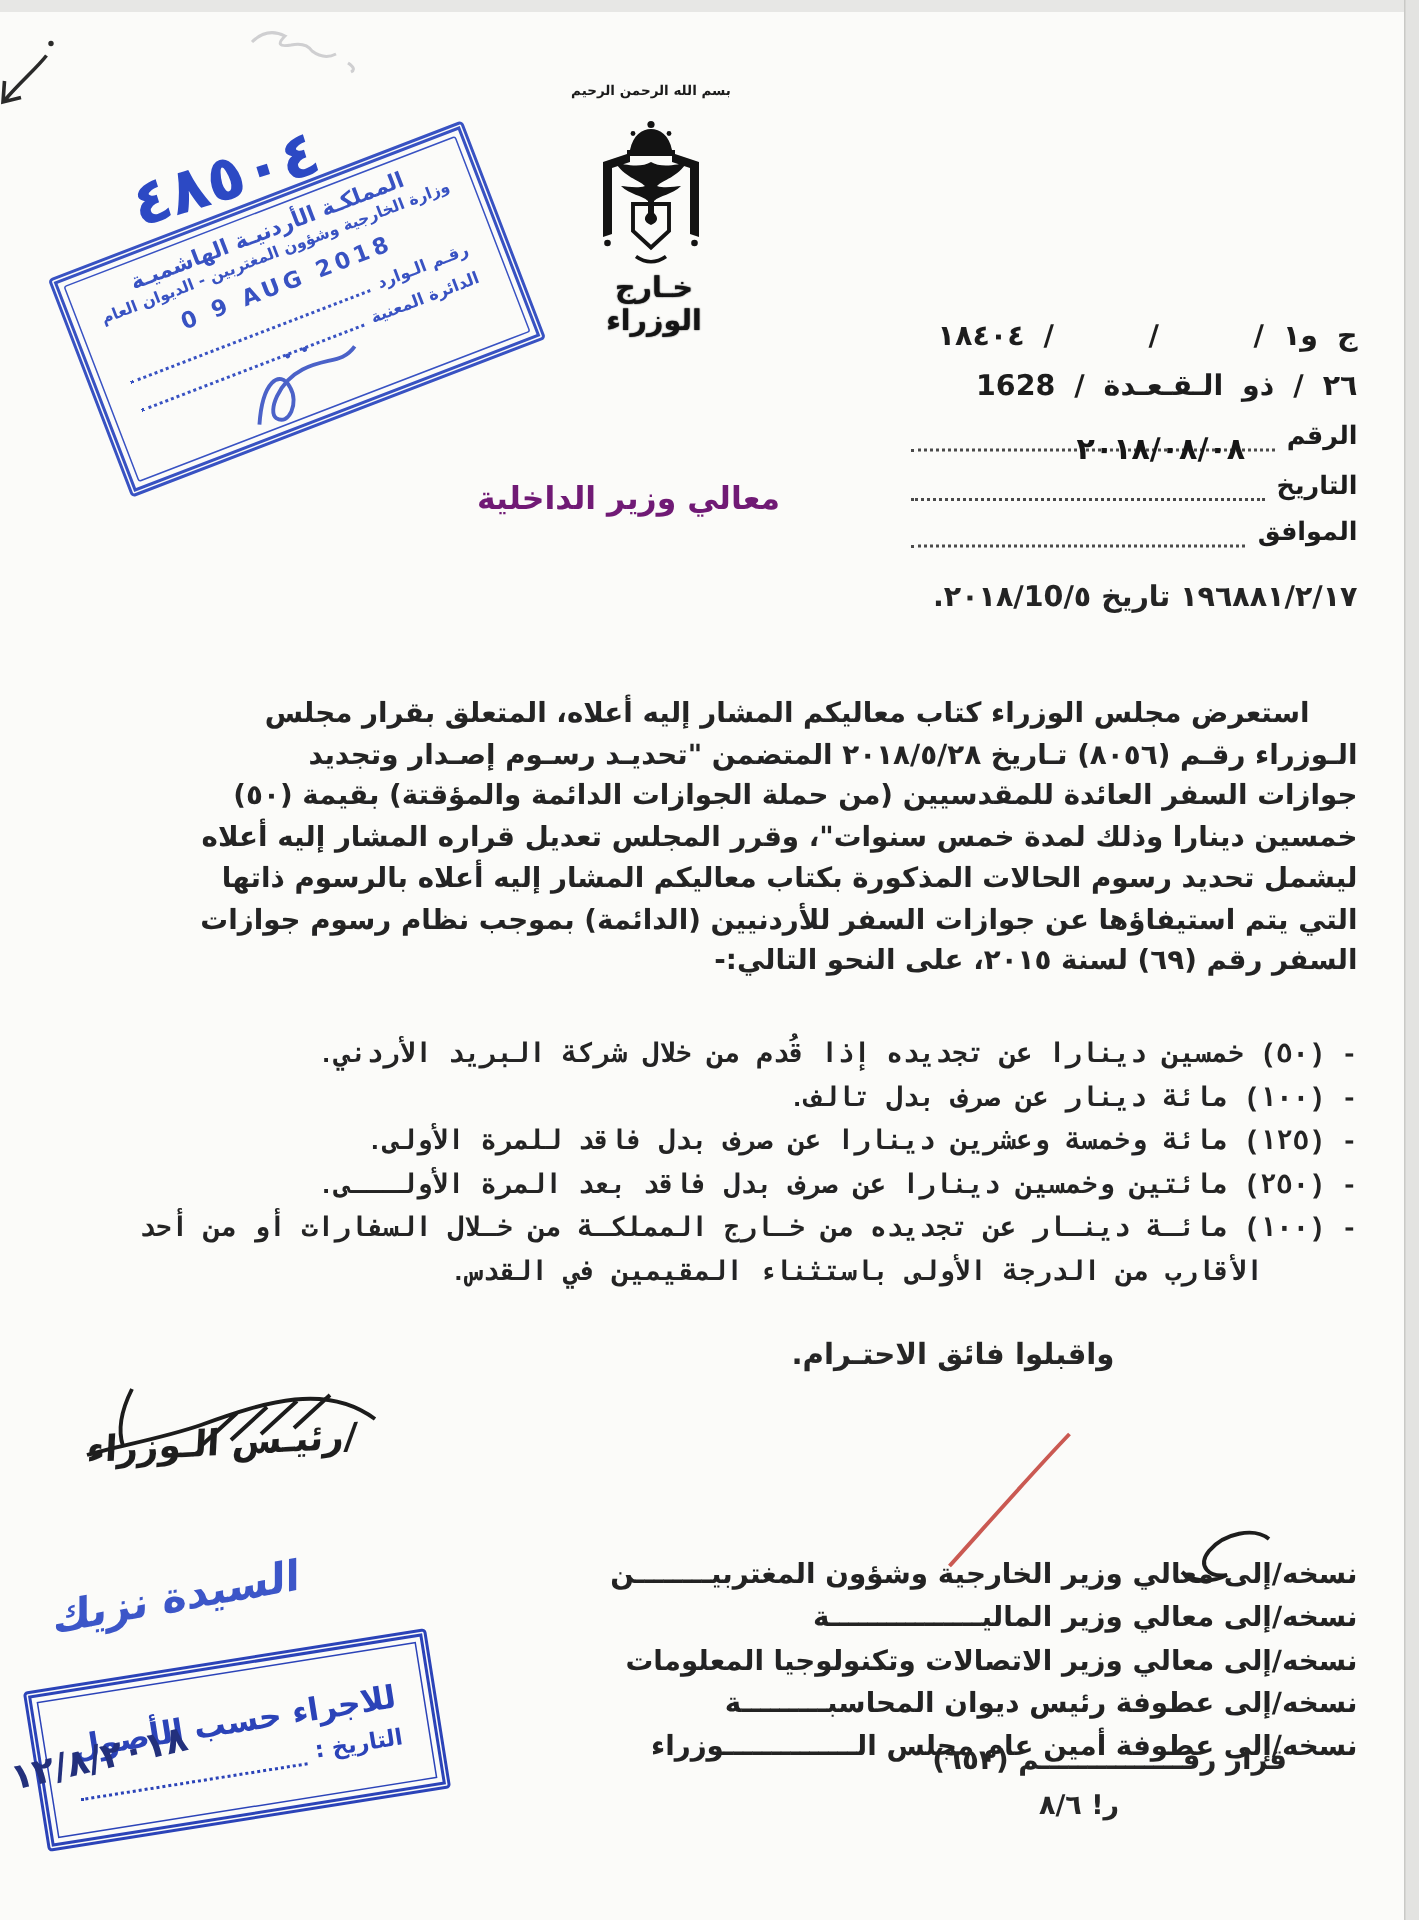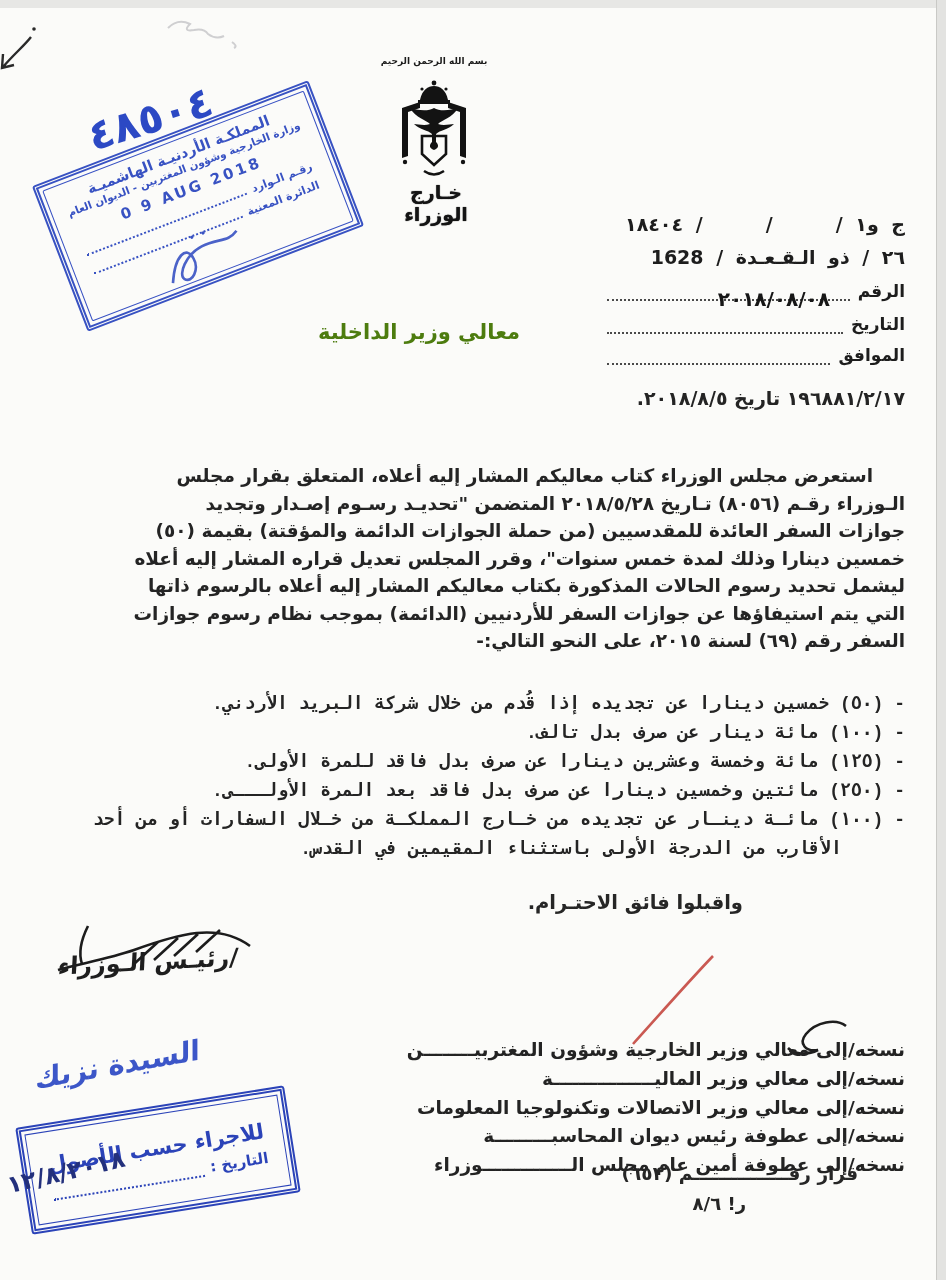--- a/index.html
+++ b/index.html
@@ -36,21 +36,21 @@
   
   .hw-number{left:86px;top:94px;font-size:42px;font-weight:600;transform:rotate(-17deg);letter-spacing:2px;}
   .basmala{left:380px;top:56px;width:108px;text-align:center;font-size:9px;font-weight:700;color:#1b1b1b;}
   .org-title{left:378px;top:181px;width:116px;text-align:center;font-size:19px;font-weight:900;color:#141414;text-shadow:0 0 1px #141414;}
 
   .ref-line{right:41px;font-size:19px;font-weight:700;letter-spacing:.5px;word-spacing:6px;color:#1d1d1d;}
   .ref-row{right:41px;width:300px;display:flex;direction:rtl;align-items:flex-end;font-size:17px;font-weight:700;color:#1d1d1d;}
   .ref-row .dots{flex:1;border-bottom:2px dotted #4a4a4a;margin-left:2px;margin-right:8px;height:10px;}
   .ref-number-value{right:116px;top:287px;font-size:20px;font-weight:700;color:#161616;}
 
-  .salutation{right:426px;top:320px;font-size:21px;font-weight:700;color:#4d7c0f;margin-left:46px;}
+  .salutation{right:426px;top:320px;font-size:21px;font-weight:700;color:#701a75;margin-left:46px;}
 
   
   .para{right:41px;left:52px;font-weight:700;color:#242424;}
   .para .l{text-align:right;white-space:nowrap;}
   #para1{top:383px;font-size:19px;line-height:31px;}
   #para1 .indent{padding-right:34px;}
   #para2{top:462px;font-size:18.5px;line-height:27.5px;}
   #list{top:690px;font-size:18px;line-height:29px;font-family:Liberation Mono, monospace;}
   .closing{right:203px;top:891px;font-size:19.5px;font-weight:700;}
 
@@ -156,21 +156,21 @@
     <span class="dots"></span>
   </div>
   <div class="abs ref-row" style="top:345px;">
     <span>الموافق</span>
     <span class="dots"></span>
   </div>
 
   <div class="abs salutation rtl">معالي وزير الداخلية</div>
 
   <div id="para1" class="abs para rtl">
-    <div class="l">١٩٦٨٨١/٢/١٧ تاريخ ٢٠١٨/٨/٥.</div>
+    <div class="l">١٩٦٨٨١/٢/١٧ تاريخ ٢٠١٨/10/٥.</div>
   </div>
 
   <div id="para2" class="abs para rtl">
     <div class="l" style="padding-right:32px;">استعرض مجلس الوزراء كتاب معاليكم المشار إليه أعلاه، المتعلق بقرار مجلس</div>
     <div class="l">الـوزراء رقـم (٨٠٥٦) تـاريخ ٢٠١٨/٥/٢٨ المتضمن "تحديـد رسـوم إصـدار وتجديد</div>
     <div class="l">جوازات السفر العائدة للمقدسيين (من حملة الجوازات الدائمة والمؤقتة) بقيمة (٥٠)</div>
     <div class="l">خمسين دينارا وذلك لمدة خمس سنوات"، وقرر المجلس تعديل قراره المشار إليه أعلاه</div>
     <div class="l">ليشمل تحديد رسوم الحالات المذكورة بكتاب معاليكم المشار إليه أعلاه بالرسوم ذاتها</div>
     <div class="l">التي يتم استيفاؤها عن جوازات السفر للأردنيين (الدائمة) بموجب نظام رسوم جوازات</div>
     <div class="l">السفر رقم (٦٩) لسنة ٢٠١٥، على النحو التالي:-</div>

